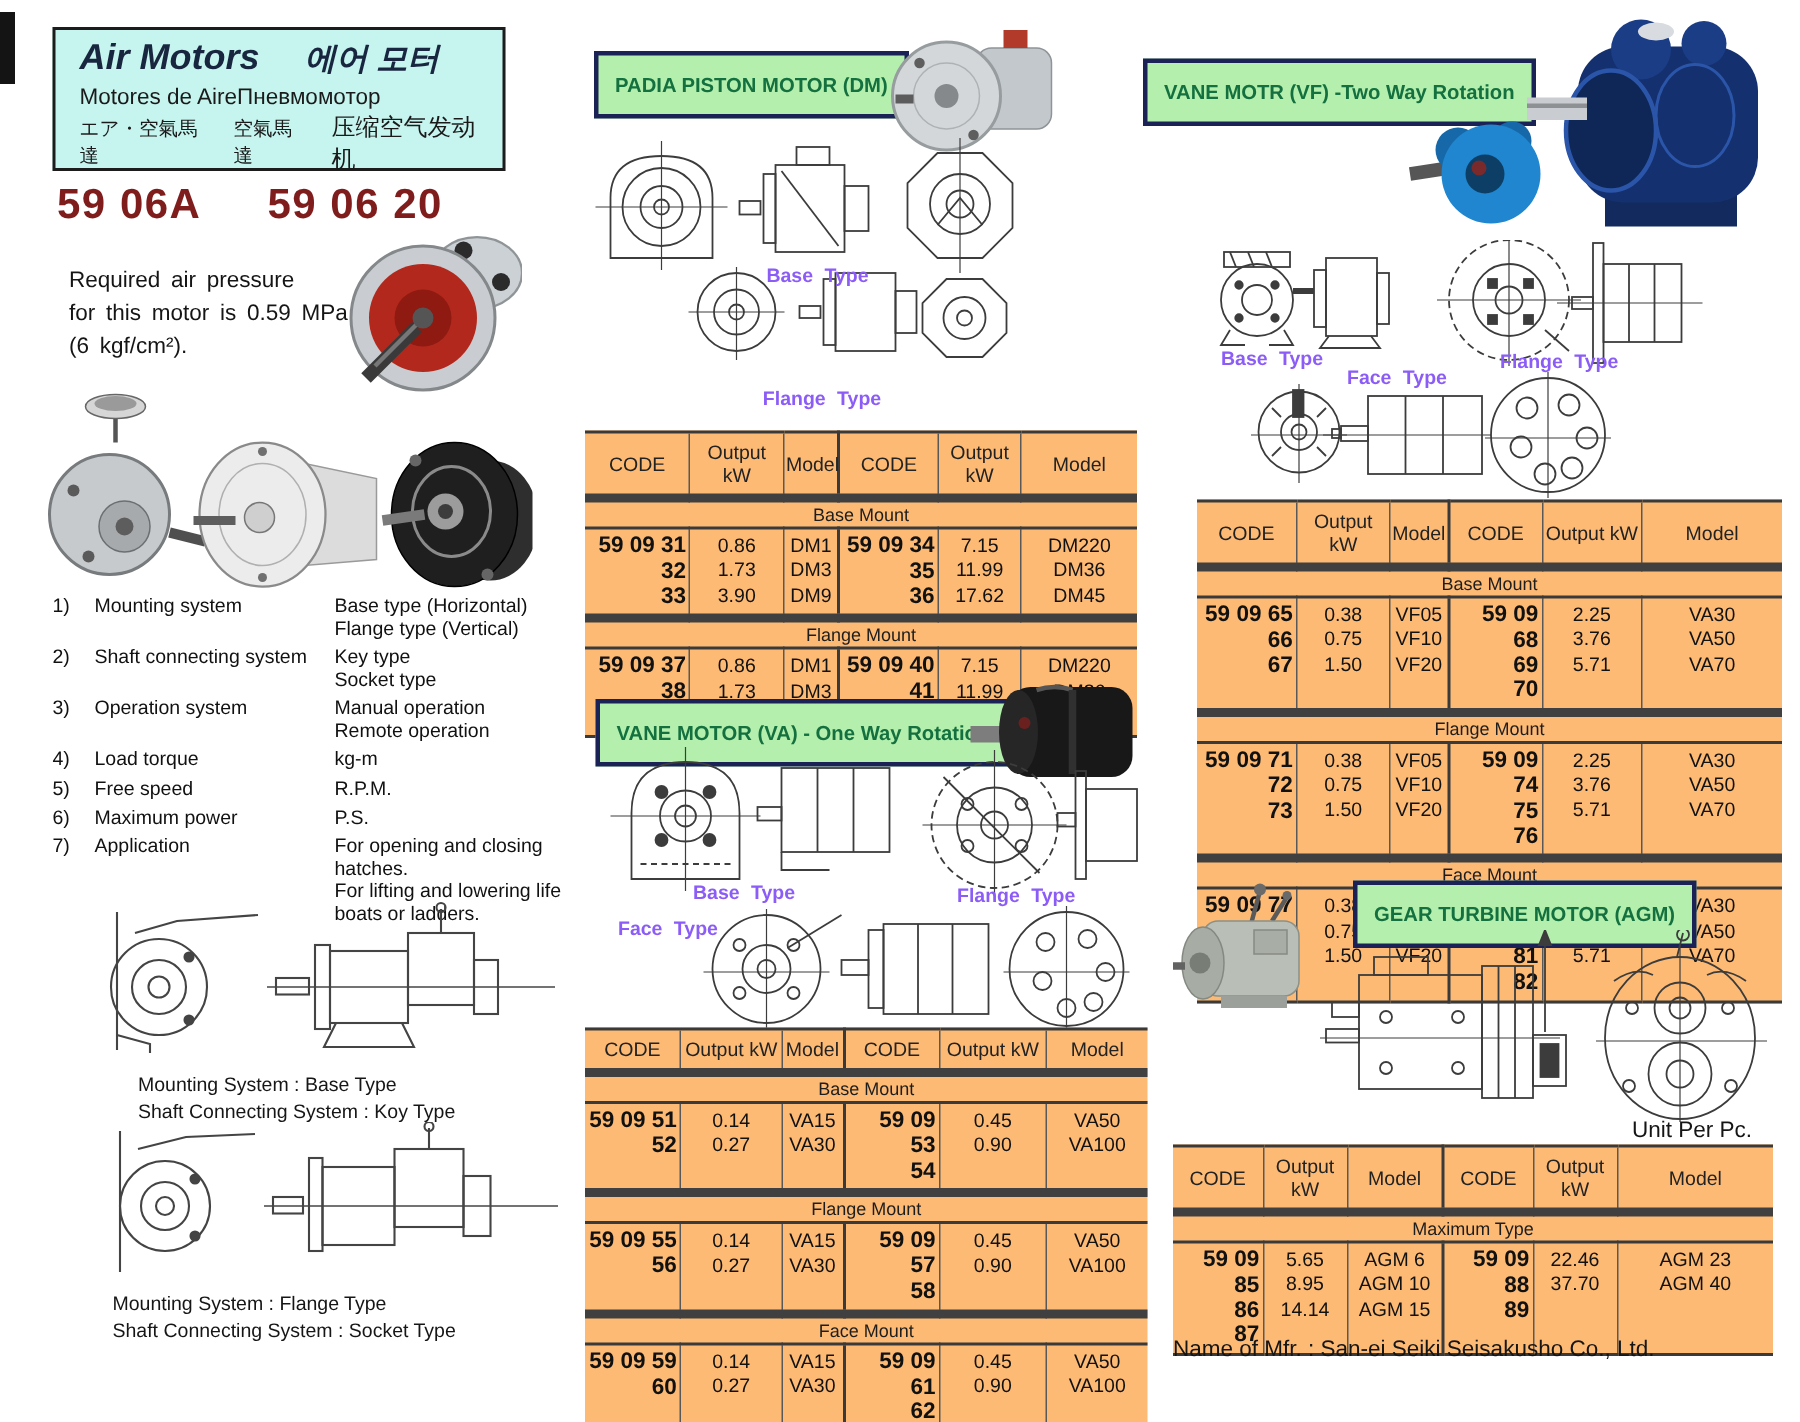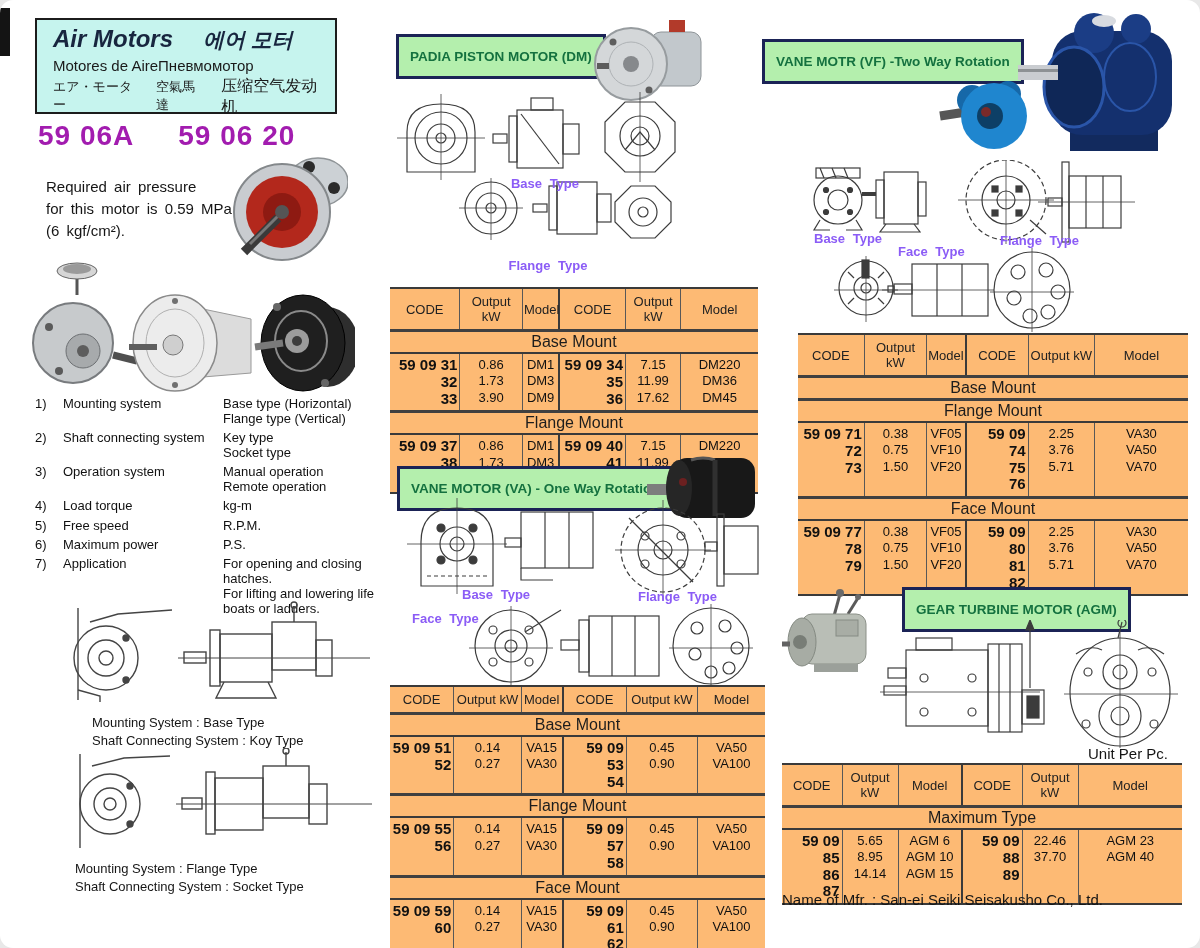--- a/index.html
+++ b/index.html
@@ -1,31 +1,31 @@
 <!DOCTYPE html>
 <html><head>
 <meta charset="utf-8">
 <style>
   html,body{margin:0;padding:0;background:#e8e8e8;}
   .page{position:relative;width:1200px;height:948px;background:#ffffff;
-        font-family:"Liberation Sans",sans-serif;color:#111;overflow:hidden;border-radius:13px;}
+        font-family:"Liberation Sans",sans-serif;color:#111;overflow:hidden;}
   .abs{position:absolute;}
 
   
   .title-box{left:35px;top:18px;width:302px;height:96px;background:#c6f4ee;
              border:2px solid #1c1c1c;box-sizing:border-box;padding:5px 8px 4px 16px;}
   .tb-l1{display:flex;gap:30px;align-items:baseline;}
   .tb-en{font-size:24px;font-weight:bold;font-style:italic;color:#18263f;}
   .tb-ko{font-size:21px;font-weight:bold;font-style:italic;color:#18263f;}
   .tb-l2{display:flex;font-size:15px;margin-top:3px;color:#1a1a1a;}
   .tb-l3{display:flex;gap:16px;font-size:13px;margin-top:2px;color:#1a1a1a;align-items:baseline;}
   .tb-zh2{font-size:16px;}
 
   .codes{left:38px;top:120px;display:flex;gap:44px;font-size:28px;font-weight:bold;
-         letter-spacing:1px;color:#a21caf;}
+         letter-spacing:1px;color:#7f1d1d;}
 
   .pressure{left:46px;top:176px;font-size:15px;line-height:1.45;color:#151515;
             white-space:pre-line;word-spacing:3px;}
 
   
   .spec-list{left:35px;top:396px;width:348px;font-size:13px;line-height:1.16;}
   .spec-item{display:flex;margin-bottom:4px;}
   .spec-num{width:28px;flex:0 0 28px;}
   .spec-label{width:160px;flex:0 0 160px;}
   .spec-val{flex:1;white-space:pre-line;}
@@ -36,22 +36,22 @@
   .sec-hdr{display:inline-block;background:#b4efad;border:3px solid #1b2356;
            color:#14713f;font-size:13.5px;font-weight:bold;padding:12px 11px;
            white-space:nowrap;text-align:right;}
 
   
   .tbl{border-collapse:collapse;width:100%;table-layout:fixed;background:#fdba74;}
   .tbl th{font-size:13px;font-weight:normal;padding:5px 1px;color:#222;}
   .tbl tr.hdr th{border-top:2px solid #3a3a3a;border-bottom:2px solid #3a3a3a;}
   .tbl th:not(:last-child),.tbl tr.data td:not(:last-child){border-right:1px solid #585858;}
   .tbl th:nth-child(3),.tbl tr.data td:nth-child(3){border-right:2px solid #3a3a3a;}
-  .tbl tr.mount td{border-top:3px solid #404040;border-bottom:2px solid #3a3a3a;
-                   text-align:center;font-size:16px;padding:1px 0;color:#1d1d1d;margin-top:46px;}
+  .tbl tr.mount td{border-top:6px solid #404040;border-bottom:2px solid #3a3a3a;
+                   text-align:center;font-size:12px;padding:1px 0;color:#1d1d1d;margin-top:46px;}
   .tbl tr.data td{border-bottom:2px solid #3a3a3a;vertical-align:top;padding:3px 2px;}
   .tbl td.code{text-align:right;font-weight:bold;font-size:15px;line-height:1.12;
                white-space:pre-line;padding-right:6px;}
   .tbl td.out,.tbl td.mod{text-align:center;font-size:13px;line-height:1.25;white-space:pre-line;}
   .type-label{position:absolute;font-size:13px;color:#8b5cf6;word-spacing:4px;font-weight:bold;}
 
   .unit-note{font-size:15px;color:#151515;}
   .footer{font-size:15px;color:#151515;margin-top:14px;}
   svg{display:block;}
 </style>
@@ -65,21 +65,21 @@
   <div class="abs title-box">
     <div class="tb-l1">
       <span class="tb-en">Air Motors</span>
       <span class="tb-ko">에어 모터</span>
     </div>
     <div class="tb-l2">
       <span>Motores de Aire</span>
       <span>Пневмомотор</span>
     </div>
     <div class="tb-l3">
-      <span>エア・モーター</span>
+      <span>エア・空氣馬達</span>
       <span>空氣馬達</span>
       <span class="tb-zh2">压缩空气发动机</span>
     </div>
   </div>
 
   <div class="abs codes">
     <span>59 06A</span>
     <span>59 06 20</span>
   </div>
 
@@ -598,20 +598,40 @@
         <th>CODE</th>
         <th>Output kW</th>
         <th>Model</th>
         <th>CODE</th>
         <th>Output kW</th>
         <th>Model</th>
       </tr>
       <tr class="mount">
             <td colspan="6">Base Mount</td>
           </tr>
+      <tr class="data">
+        <td class="code">59 09 65
+66
+67</td>
+        <td class="out">0.38
+0.75
+1.50</td>
+        <td class="mod">VF05
+VF10
+VF20</td>
+        <td class="code">59 09 68
+69
+70</td>
+        <td class="out">2.25
+3.76
+5.71</td>
+        <td class="mod">VA30
+VA50
+VA70</td>
+      </tr>
       <tr class="mount">
             <td colspan="6">Flange Mount</td>
           </tr>
       <tr class="data">
         <td class="code">59 09 71
 72
 73</td>
         <td class="out">0.38
 0.75
 1.50</td>

